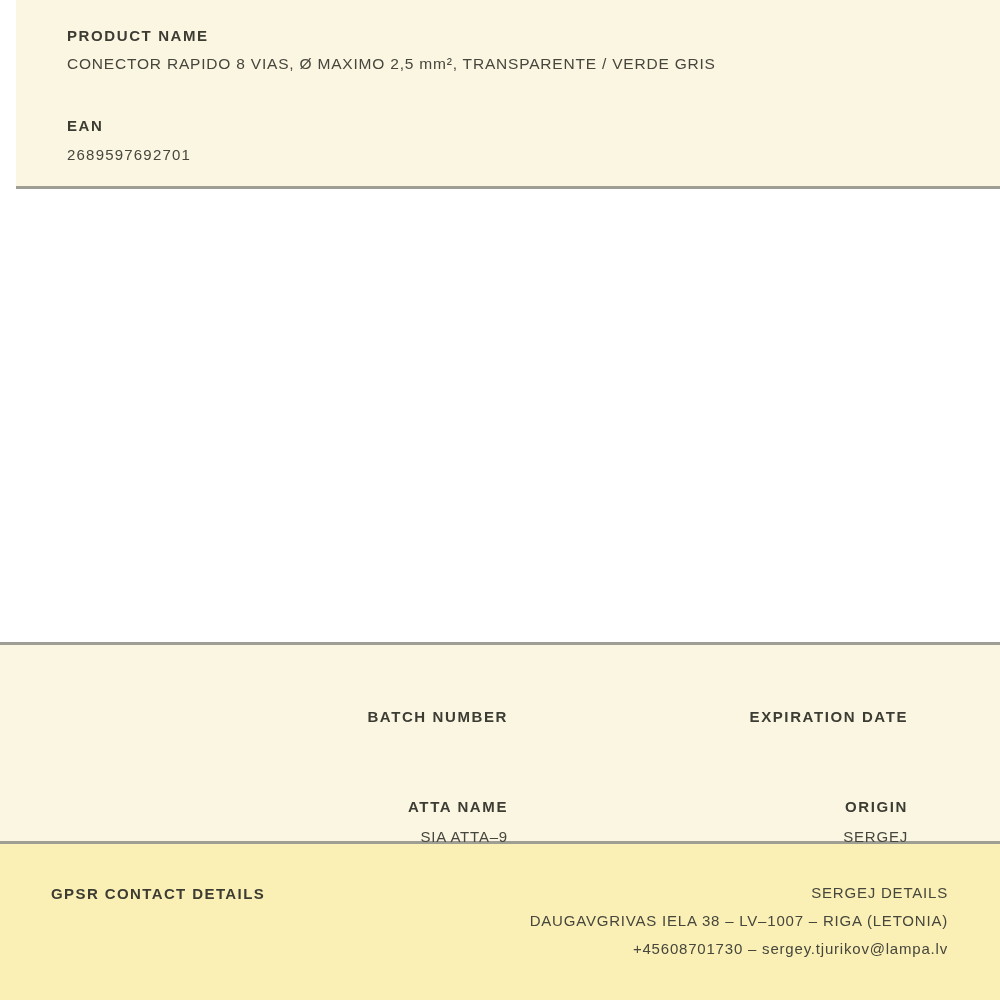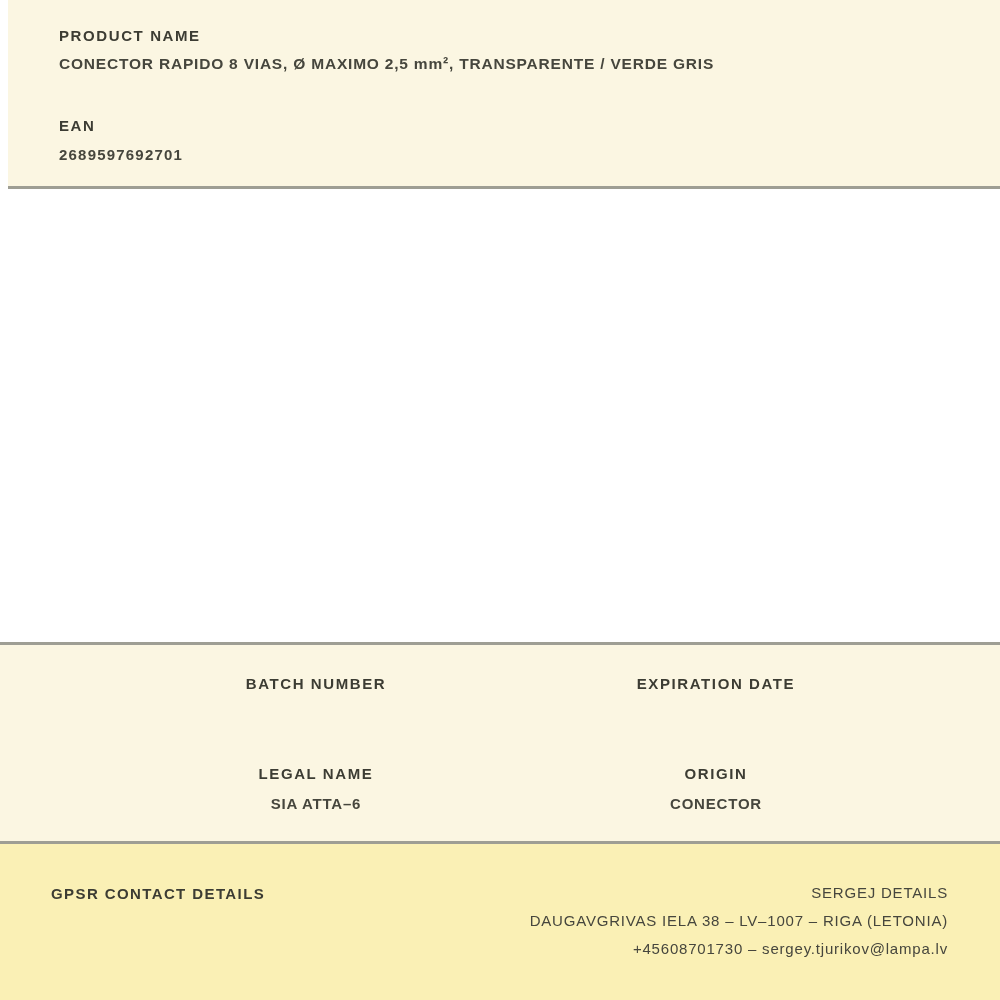--- a/index.html
+++ b/index.html
@@ -16,21 +16,21 @@
   .page {
     position: relative;
     width: 1000px;
     height: 1000px;
     background: var(--white-bg, #ffffff);
     overflow: hidden;
   }
   
   .sec-top {
     position: absolute;
-    top: 0; left: 8px; right: 0;
+    top: 0; left: 16px; right: 0;
     height: 186px;
     background: var(--cream-bg, #FBF6E2);
     border-bottom: 3px solid var(--divider, #9E9E94);
   }
   .sec-image {
     position: absolute;
     top: 189px; left: 0; right: 0;
     height: 453px;
     background: var(--white-bg, #ffffff);
     border-bottom: 3px solid var(--divider, #9E9E94);
@@ -55,44 +55,45 @@
     font-size: 15px;
     font-weight: bold;
     letter-spacing: 1.6px;
     color: var(--heading-text, #3C3C33);
     white-space: nowrap;
     line-height: 17px;
   }
   .v {
     position: absolute;
     font-size: 15px;
-    font-weight: bold;
+    font-weight: normal;
     letter-spacing: 0.8px;
     color: var(--body-text, #46463D);
     white-space: nowrap;
     line-height: 17px;
   }
   
   .product-name-label { left: 51px; top: 27px; }
   .product-name-value { left: 51px; top: 55px; font-size: 15.5px; }
   .ean-label          { left: 51px; top: 117px; }
   .ean-value          { left: 51px; top: 146px; letter-spacing: 1.2px; }
   
   .col {
     position: absolute;
     top: 0;
     width: 400px;
     height: 100%;
   }
   .col-left  { left: 100px; }
   .col-right { left: 500px; }
   .col .h, .col .v {
-    left: 16px;
+    left: 8px;
     width: 400px;
-    text-align: center;
+    text-align: right;
+    margin-top: 33px;
   }
   .row-label-1 { top: 30px; }
   .row-label-2 { top: 120px; }
   .row-value-2 { top: 150px; }
   
   .gpsr-label { left: 51px; top: 41px; letter-spacing: 1.4px; }
   .gpsr-contact {
     position: absolute;
     top: 41px;
     right: 52px;
@@ -117,27 +118,27 @@
     <div class="v product-name-value">CONECTOR RAPIDO 8 VIAS, Ø MAXIMO 2,5 mm², TRANSPARENTE / VERDE GRIS</div>
     <div class="h ean-label">EAN</div>
     <div class="v ean-value">2689597692701</div>
   </section>
 
   <section class="sec-image"></section>
 
   <section class="sec-details">
     <div class="col col-left">
       <div class="h row-label-1">BATCH NUMBER</div>
-      <div class="h row-label-2">LEGAL NAME</div>
-      <div class="v row-value-2">SIA ATTA–6</div>
+      <div class="h row-label-2">ATTA NAME</div>
+      <div class="v row-value-2">SIA ATTA–9</div>
     </div>
     <div class="col col-right">
       <div class="h row-label-2">ORIGIN</div>
       <div class="h row-label-1">EXPIRATION DATE</div>
-      <div class="v row-value-2">CONECTOR</div>
+      <div class="v row-value-2">SERGEJ</div>
     </div>
   </section>
 
   <section class="sec-gpsr">
     <div class="h gpsr-label">GPSR CONTACT DETAILS</div>
     <div class="gpsr-contact">
       <div class="line">SERGEJ DETAILS</div>
       <div class="line">DAUGAVGRIVAS IELA 38 – LV–1007 – RIGA (LETONIA)</div>
       <div class="line">+45608701730 – sergey.tjurikov@lampa.lv</div>
     </div>

